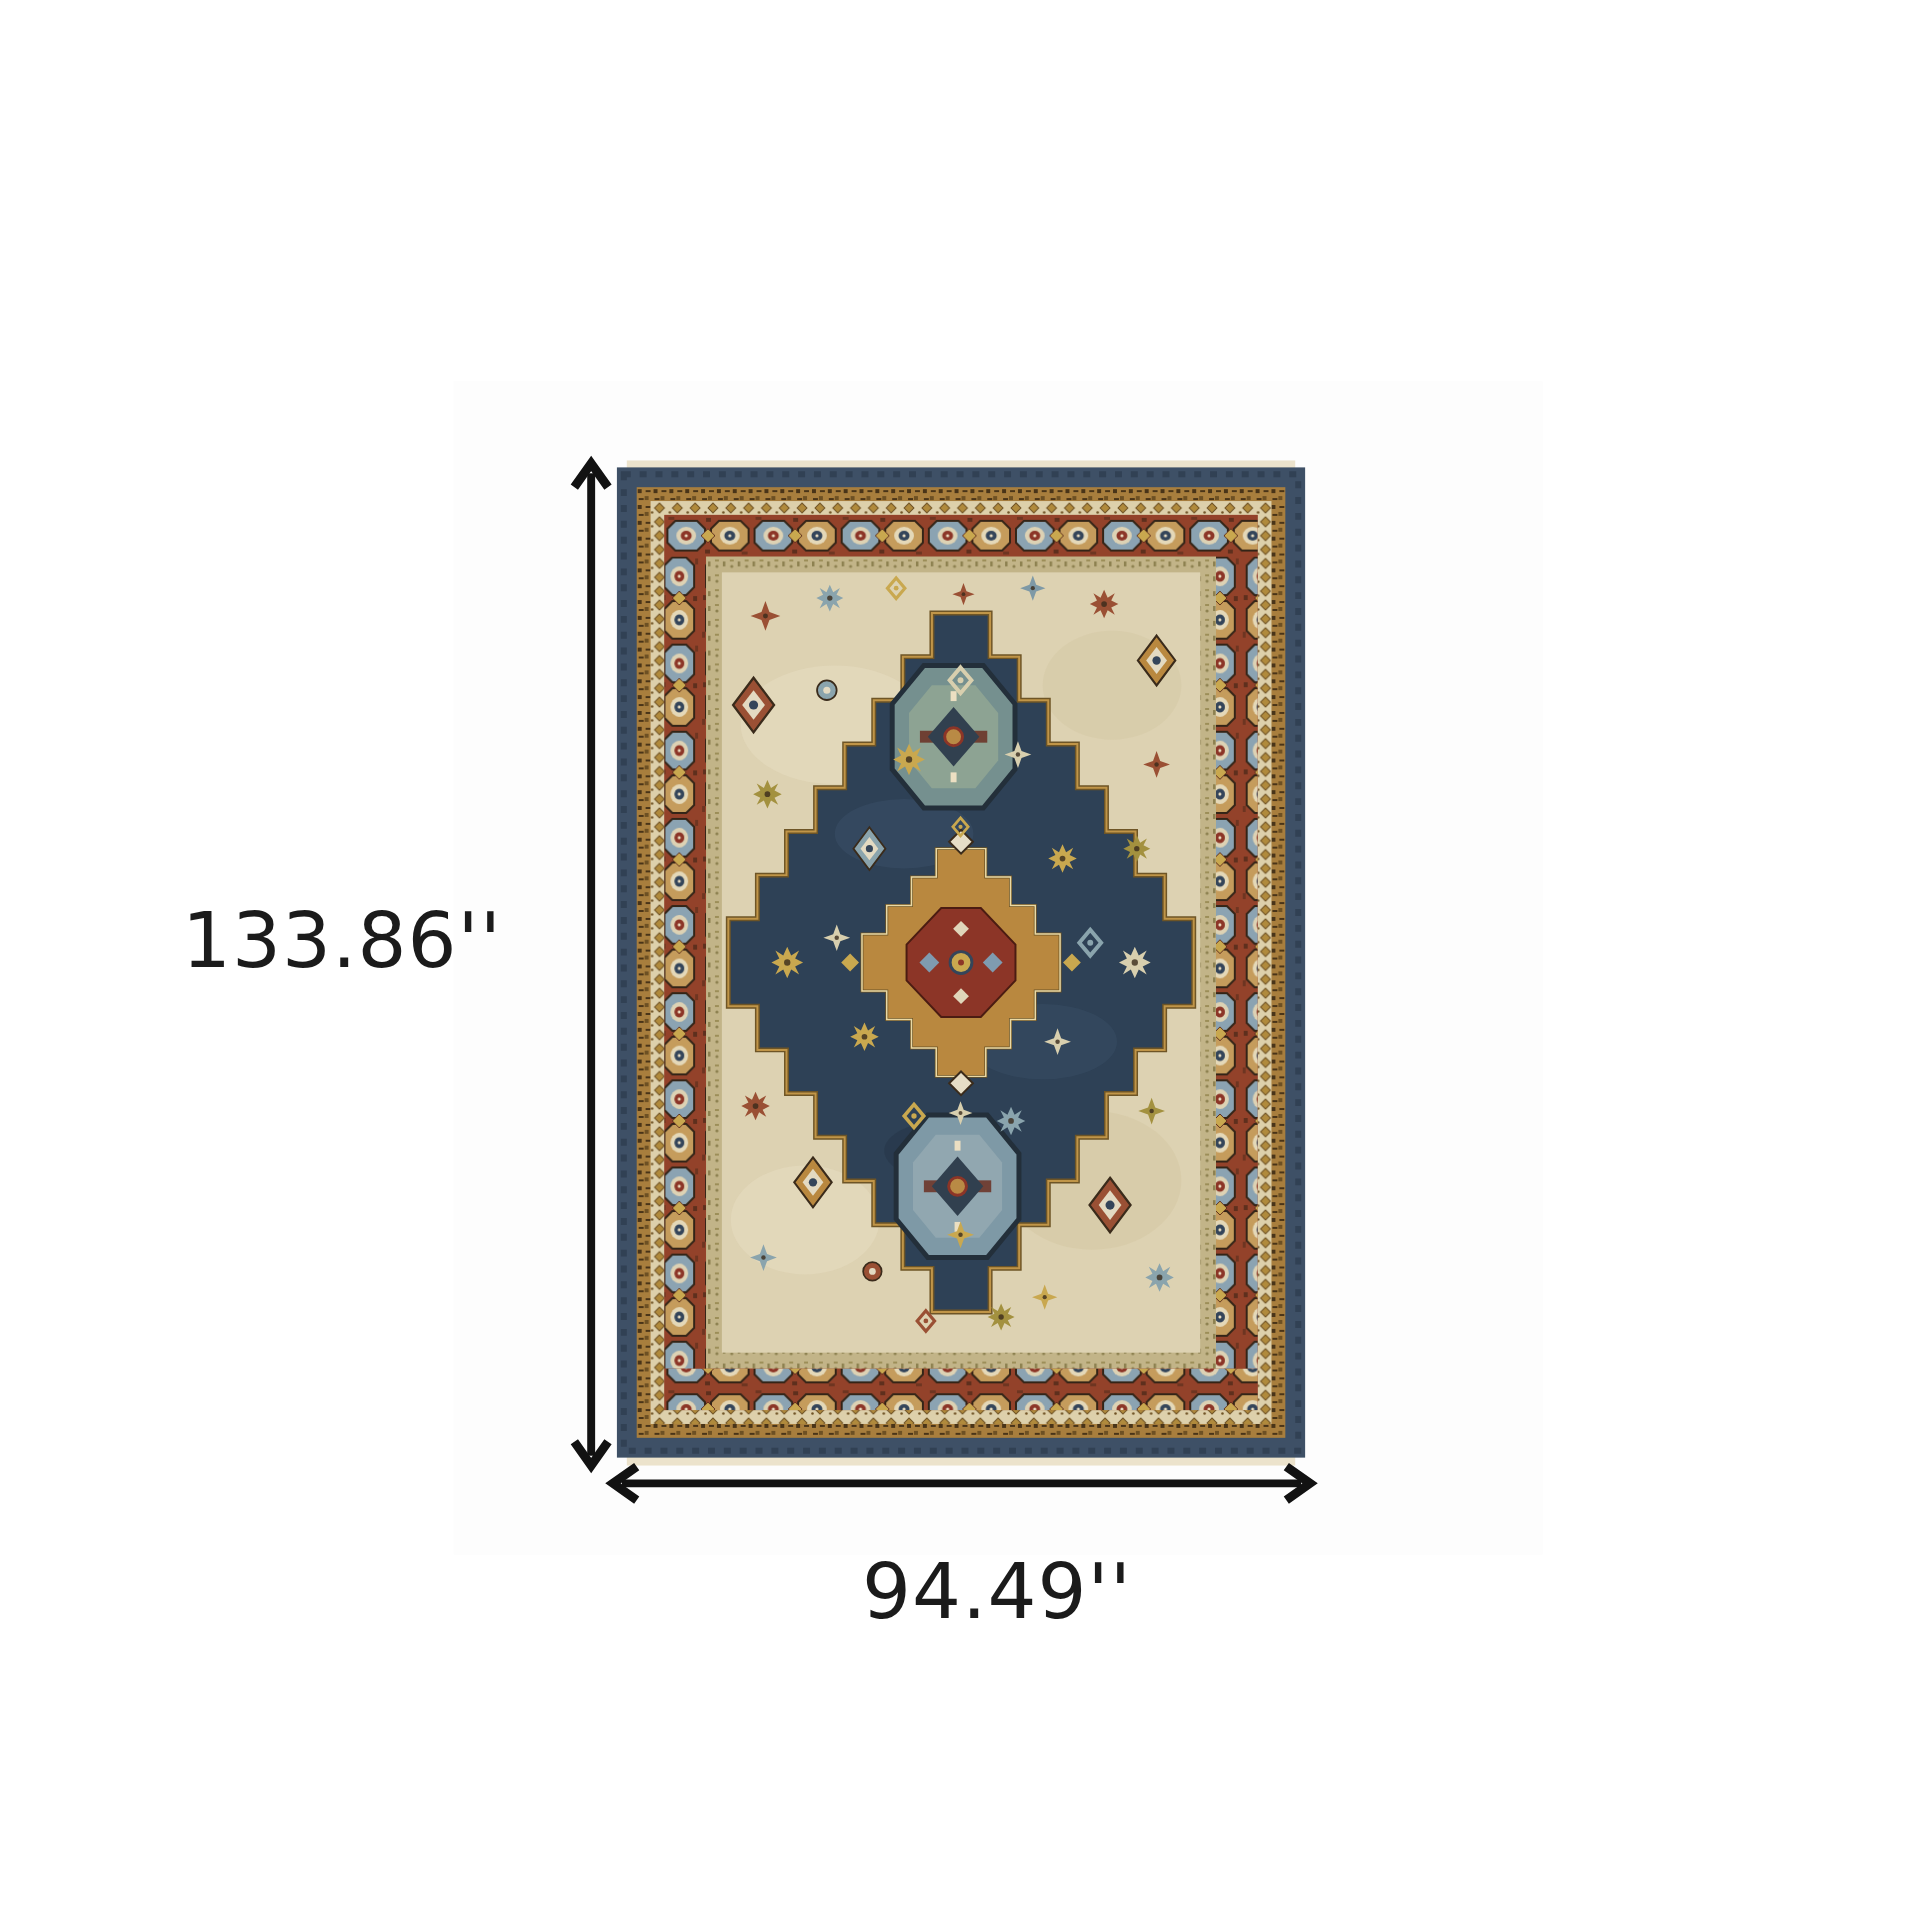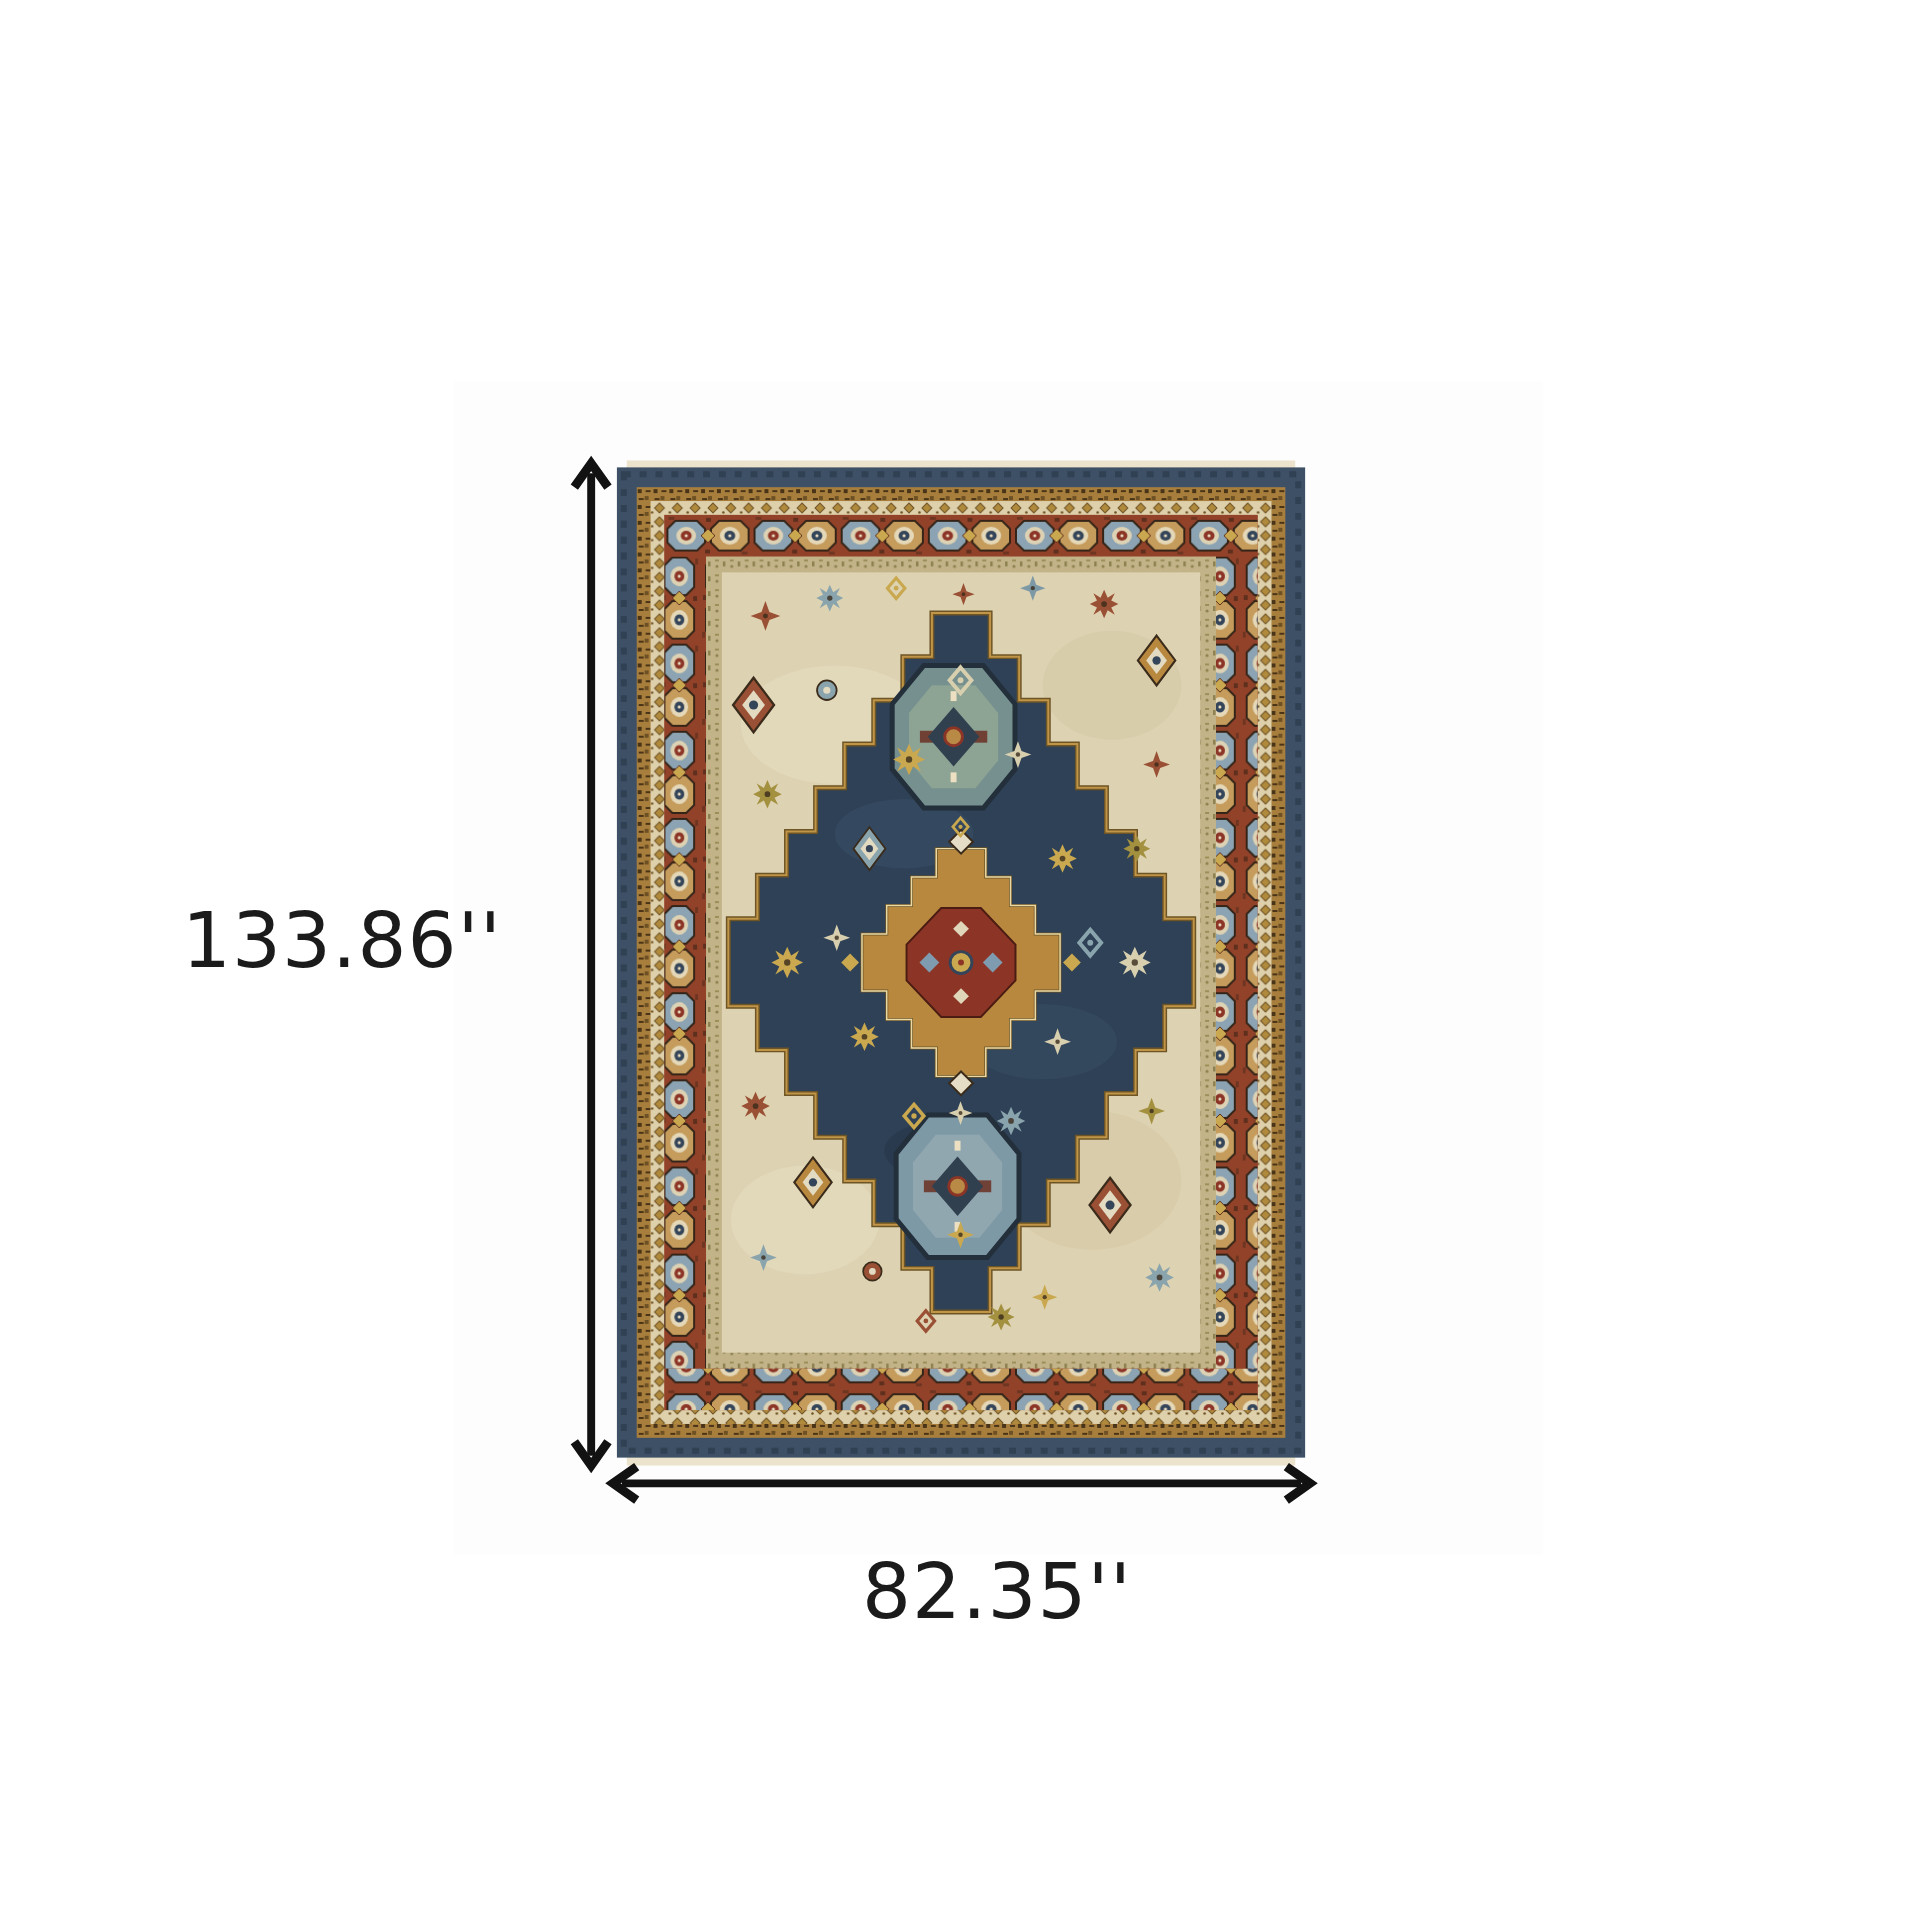--- a/index.html
+++ b/index.html
@@ -228,15 +228,15 @@
       <path class="arrow-head" d="M580,1456L597,1480L614,1456"></path>
     </g>
     <g>
       <line class="arrow-shaft" x1="628" y1="1498" x2="1314" y2="1498"></line>
       <path class="arrow-head" d="M643,1481L619,1498L643,1515"></path>
       <path class="arrow-head" d="M1299,1481L1323,1498L1299,1515"></path>
     </g>
   </svg>
 
   <div class="dim-label label-h">133.86''</div>
-  <div class="dim-label label-w">82.35''</div>
+  <div class="dim-label label-w">94.49''</div>
 </div>
 
 
 </body></html>

